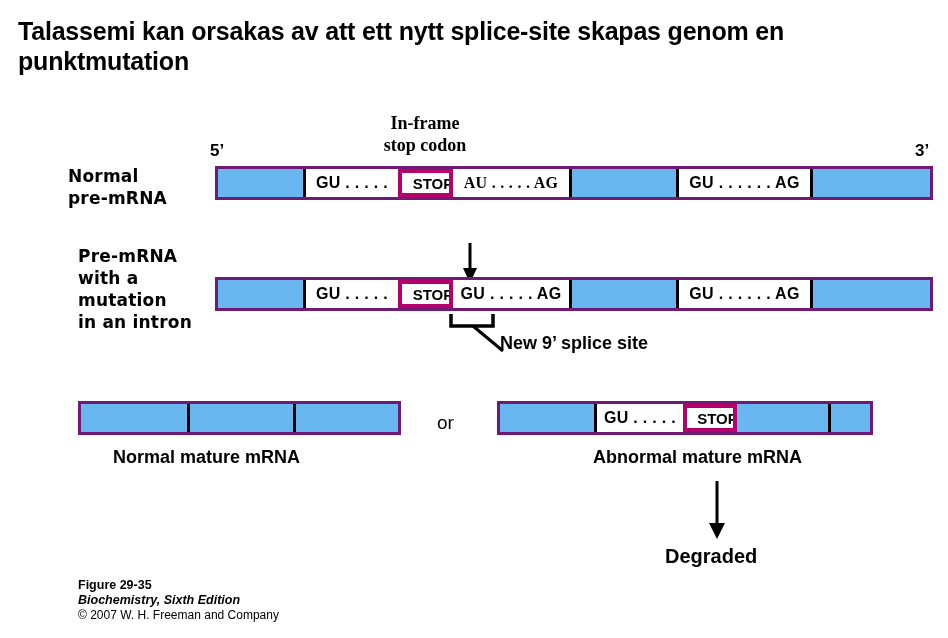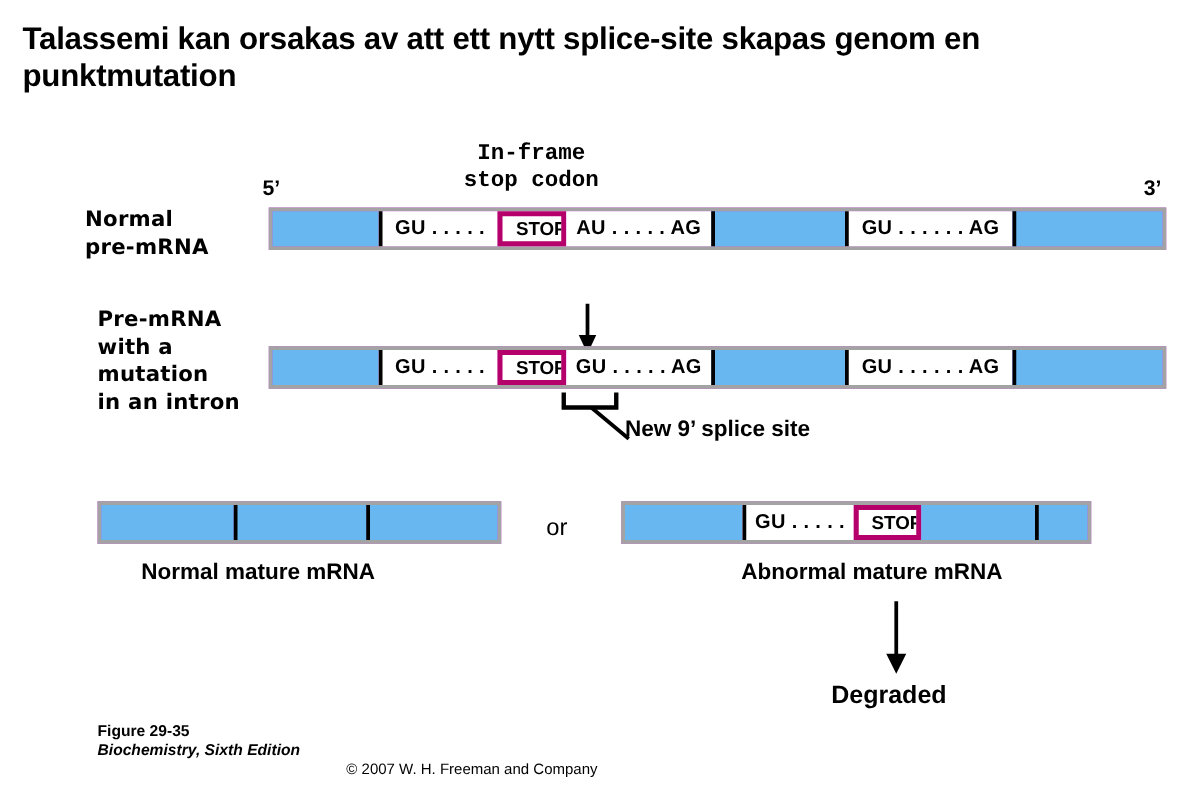--- a/index.html
+++ b/index.html
@@ -41,22 +41,22 @@
     font-weight: bold;
     font-size: 17px;
     line-height: 22px;
     letter-spacing: 0.2px;
   }
 
   
   .bar {
     box-sizing: border-box;
     height: 34px;
-    border: 3px solid #a3a3a3;
-    background: #d946ef;
+    border: 3px solid #701a75;
+    background: #ec4899;
     display: flex;
     align-items: stretch;
   }
   .seg {
     box-sizing: border-box;
     height: 100%;
     display: flex;
     align-items: center;
     justify-content: center;
     font-family: "Liberation Sans", sans-serif;
@@ -72,21 +72,21 @@
   .seg.stop {
     background: #ffffff;
     border: 4px solid #b5006b;
     font-size: 15px;
     letter-spacing: 0px;
     padding-left: 15px;
   }
 
   
   .anno {
-    font-family: Liberation Mono, monospace;
+    font-family: Liberation Serif, serif;
     font-weight: bold;
     font-size: 18px;
     line-height: 22px;
     text-align: center;
     white-space: nowrap;
   }
   .tick {
     font-family: "Liberation Sans", sans-serif;
     font-weight: bold;
     font-size: 17px;
@@ -115,21 +115,20 @@
     font-family: "Liberation Sans", sans-serif;
     font-weight: bold;
     font-style: italic;
     font-size: 12.5px;
     line-height: 15px;
   }
   .credit-line3 {
     font-family: "Liberation Sans", sans-serif;
     font-size: 12px;
     line-height: 15px;
-    text-align: right;
   }
 
   svg { display: block; overflow: visible; }
 </style>
 </head>
 <body>
 
 <div id="stage">
 
   <div class="abs" id="title">Talassemi kan orsakas av att ett nytt splice-site skapas genom en punktmutation</div>
@@ -144,21 +143,21 @@
 
   <div class="abs anno" style="left:330px; top:112px; width:190px;">
     <div>In-frame</div>
     <div>stop codon</div>
   </div>
 
   <div class="abs bar" id="bar-normal-premrna" style="left:215px; top:166px; width:718px;">
       <div class="seg blue" style="width: 85px; flex: 0 0 85px;"></div>
       <div class="seg white divL" style="width: 95px; flex: 0 0 95px;">GU . . . . .</div>
       <div class="seg stop" style="width: 55px; flex: 0 0 55px;">STOP</div>
-      <div class="seg white" style="width: 116px; flex: 0 0 116px;">AU . . . . . AG</div>
+      <div class="seg white" style="width: 116px; flex: 0 0 116px; font-family: Liberation Serif, serif;">AU . . . . . AG</div>
       <div class="seg blue divL" style="width: 107px; flex: 0 0 107px;"></div>
       <div class="seg white divL" style="width: 134px; flex: 0 0 134px;">GU . . . . . . AG</div>
       <div class="seg blue divL" style="width: 120px; flex: 0 0 120px;"></div>
     </div>
 
   <div class="abs" style="left:78px; top:245px;">
     <div class="row-label">Pre-mRNA</div>
     <div class="row-label">with a</div>
     <div class="row-label">mutation</div>
     <div class="row-label">in an intron</div>

